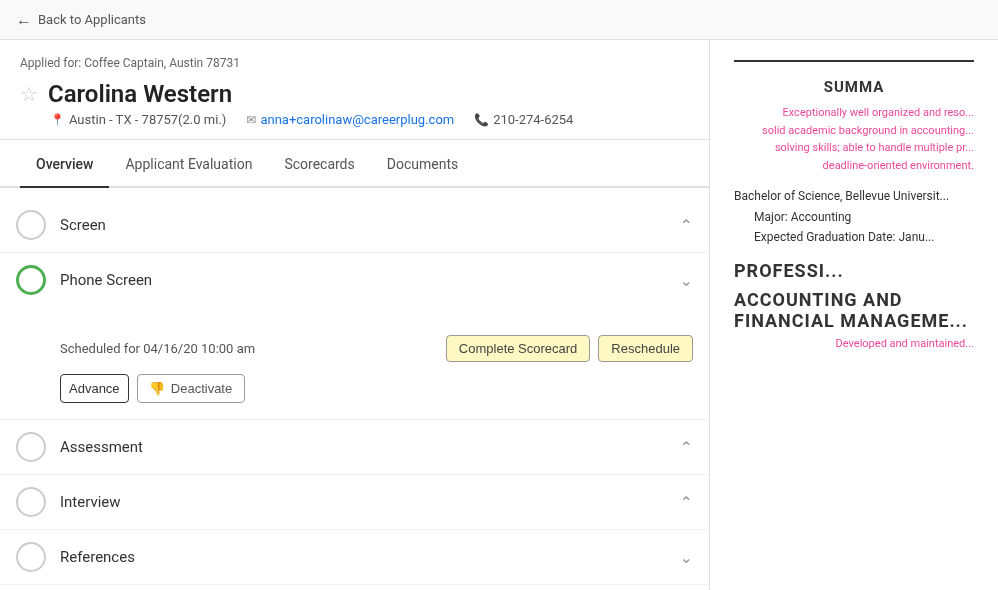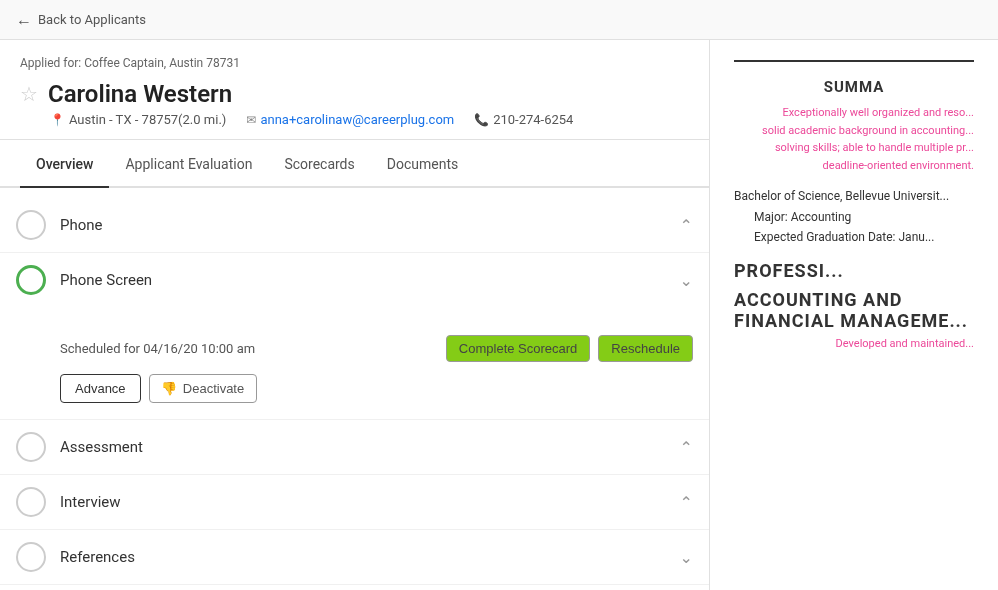--- a/index.html
+++ b/index.html
@@ -130,31 +130,31 @@
     }
     .scheduled-text {
       font-size: 13px; color: #555;
     }
     .action-buttons {
       display: flex; gap: 8px;
     }
     .btn-outline {
       padding: 5px 12px;
       border: 1px solid #999;
-      background: #84cc16;
+      background: #fef9c3;
       border-radius: 4px;
       font-size: 13px; color: #444;
       cursor: pointer;
     }
 
     .stage-actions {
       display: flex; gap: 8px; align-items: center;
     }
     .btn-advance {
-      padding: 6px 14px;
+      padding: 6px 8px;
       border: 1px solid #333;
       background: #fff;
       border-radius: 4px;
       font-size: 13px; color: #333;
       cursor: pointer; font-weight: 500;
     }
     .btn-deactivate {
       padding: 6px 12px;
       border: 1px solid #999;
       background: #fff;
@@ -239,21 +239,21 @@
       <div class="tab">Applicant Evaluation</div>
       <div class="tab">Scorecards</div>
       <div class="tab">Documents</div>
     </div>
 
     <div class="stages-list">
 
       <div class="stage-item">
         <div class="stage-header">
           <div class="stage-circle"></div>
-          <span class="stage-name">Phone</span>
+          <span class="stage-name">Screen</span>
           <span class="stage-chevron">⌃</span>
         </div>
       </div>
 
       <div class="stage-item">
         <div class="stage-header">
           <div class="stage-circle active-stage"></div>
           <span class="stage-name">Phone Screen</span>
           <span class="stage-chevron">⌄</span>
         </div>

